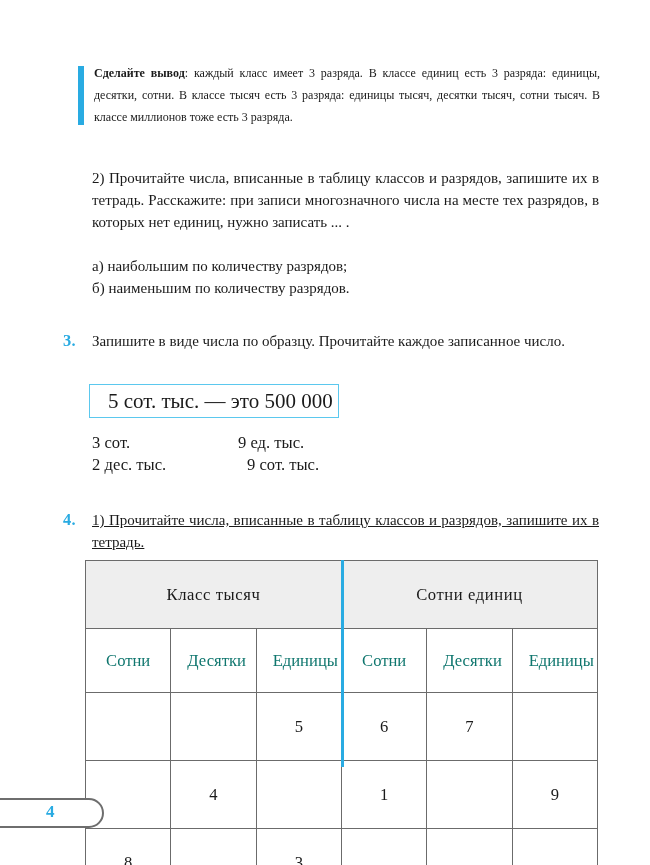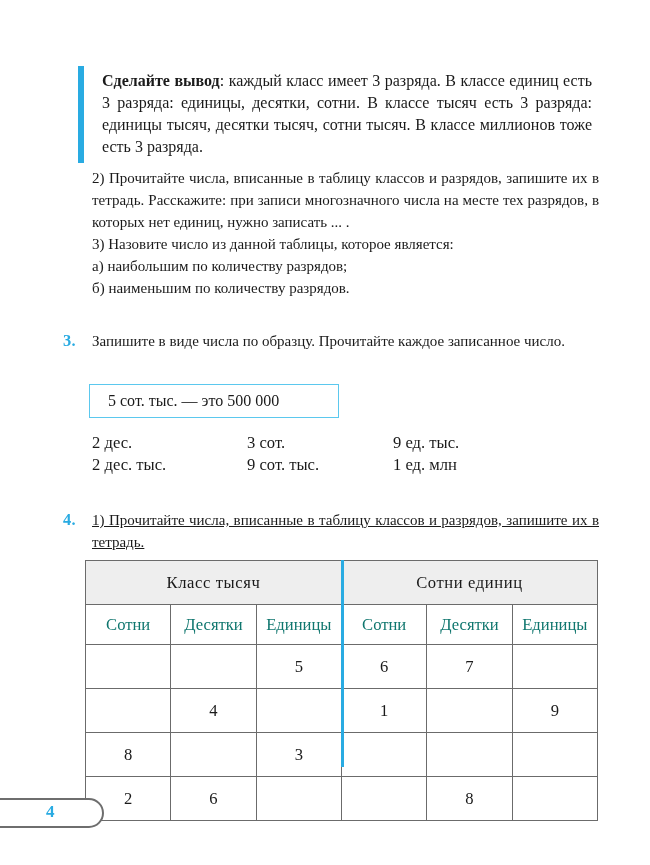--- a/index.html
+++ b/index.html
@@ -32,25 +32,25 @@
   }
   .callout-bar {
     position: absolute;
     left: 0;
     top: 4px;
     bottom: 3px;
     width: 6px;
     background: #29ABE2;
   }
   .callout-text {
-    font-size: 16px;
+    font-size: 12px;
     line-height: 22.1px;
     text-align: justify;
     text-justify: inter-word;
-    margin: 8px;
+    margin: 0;
   }
   .callout-text b { font-weight: bold; }
 
   
   .para {
     position: absolute;
     font-size: 15px;
     line-height: 22.1px;
     text-align: justify;
     text-justify: inter-word;
@@ -72,21 +72,21 @@
     position: absolute;
     left: 89px;
     top: 384px;
     width: 250px;
     height: 34px;
     border: 1.6px solid #5BC8EE;
     box-sizing: border-box;
     display: flex;
     align-items: center;
     padding-left: 18px;
-    font-size: 16px;
+    font-size: 21px;
     background: #fff;
   }
 
   
   .cols {
     position: absolute;
     left: 92px;
     top: 432px;
     width: 510px;
     font-size: 16.6px;
@@ -108,21 +108,21 @@
   table.grid {
     border-collapse: collapse;
     width: 513px;
     table-layout: fixed;
     background: #fff;
   }
   table.grid td, table.grid th {
     border: 1.3px solid #6b6b6b;
     text-align: center;
     vertical-align: middle;
-    padding: 4px;
+    padding: 16px;
     font-weight: normal;
     font-size: 16.6px;
   }
   .cls-head td {
     background: #eeeeee;
     height: 35px;
     font-weight: bold;
     font-size: 16.8px;
     letter-spacing: .6px;
   }
@@ -171,41 +171,38 @@
 
 <div class="page">
 
   <div class="callout">
     <div class="callout-bar"></div>
     <p class="callout-text"><b>Сделайте вывод</b><span>: каждый класс имеет 3 разряда. В классе единиц есть 3 разряда: единицы, десятки, сотни. В классе тысяч есть 3 разряда: единицы тысяч, десятки тысяч, сотни тысяч. В классе миллионов тоже есть 3 разряда.</span></p>
   </div>
 
   <p class="para" style="left:92px; top:167px; width:507px;">2) Прочитайте числа, вписанные в таблицу классов и разрядов, запишите их в тетрадь. Расскажите: при записи многозначного числа на месте тех разрядов, в которых нет единиц, нужно записать ... .</p>
 
-  <p class="para nojust" style="left:92px; top:233px; width:507px;">3) Назовите число из данной таблицы, которое является:</p>
   <p class="para nojust" style="left:92px; top:277px; width:507px;">б) наименьшим по количеству разрядов.</p>
   <p class="para nojust" style="left:92px; top:255px; width:507px;">а) наибольшим по количеству разрядов;</p>
 
   <div class="ex-num" style="left:63px; top:331px;">3.</div>
   <p class="para" style="left:92px; top:330px; width:507px;">Запишите в виде числа по образцу. Прочитайте каждое записанное число.</p>
 
   <div class="sample-box">
     <span>5 сот. тыс. — это 500 000</span>
   </div>
 
   <div class="cols">
     <div class="cols-row">
-      <span class="c1">2 дес.</span>
       <span class="c2">3 сот.</span>
       <span class="c3">9 ед. тыс.</span>
     </div>
     <div class="cols-row">
       <span class="c1">2 дес. тыс.</span>
       <span class="c2">9 сот. тыс.</span>
-      <span class="c3">1 ед. млн</span>
     </div>
   </div>
 
   <div class="ex-num" style="left:63px; top:510px;">4.</div>
   <p class="para" style="left:92px; top:509px; width:507px;text-decoration:underline;">1) Прочитайте числа, вписанные в таблицу классов и разрядов, запишите их в тетрадь.</p>
 
   <div class="tbl-wrap">
     <table class="grid">
       <tbody>
           <tr class="cls-head">

